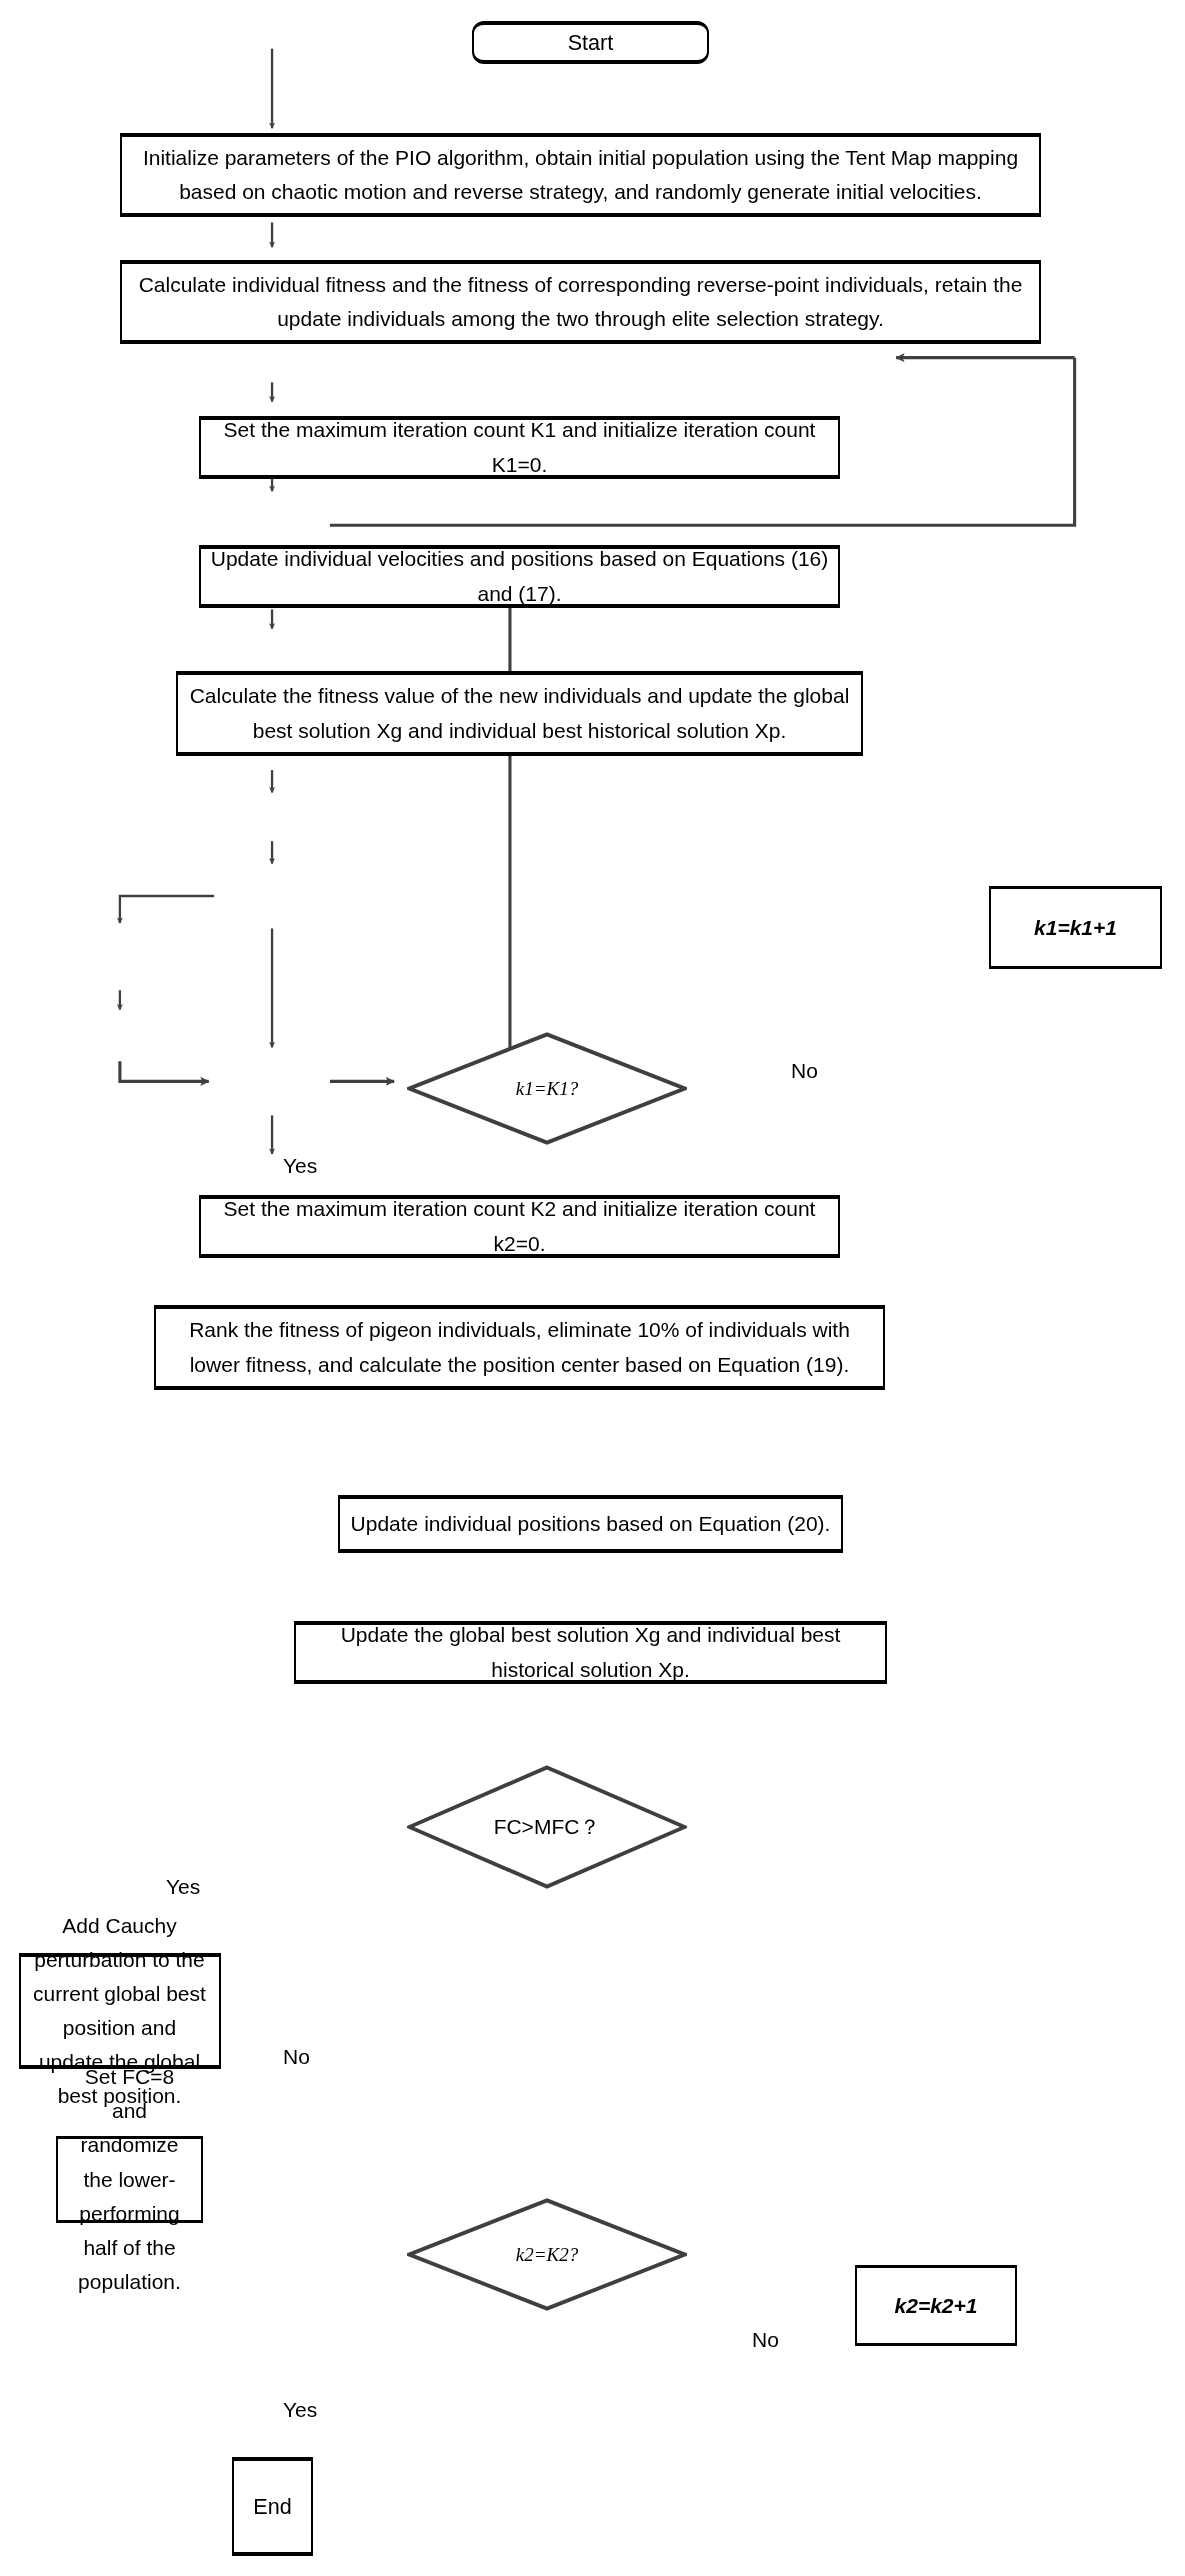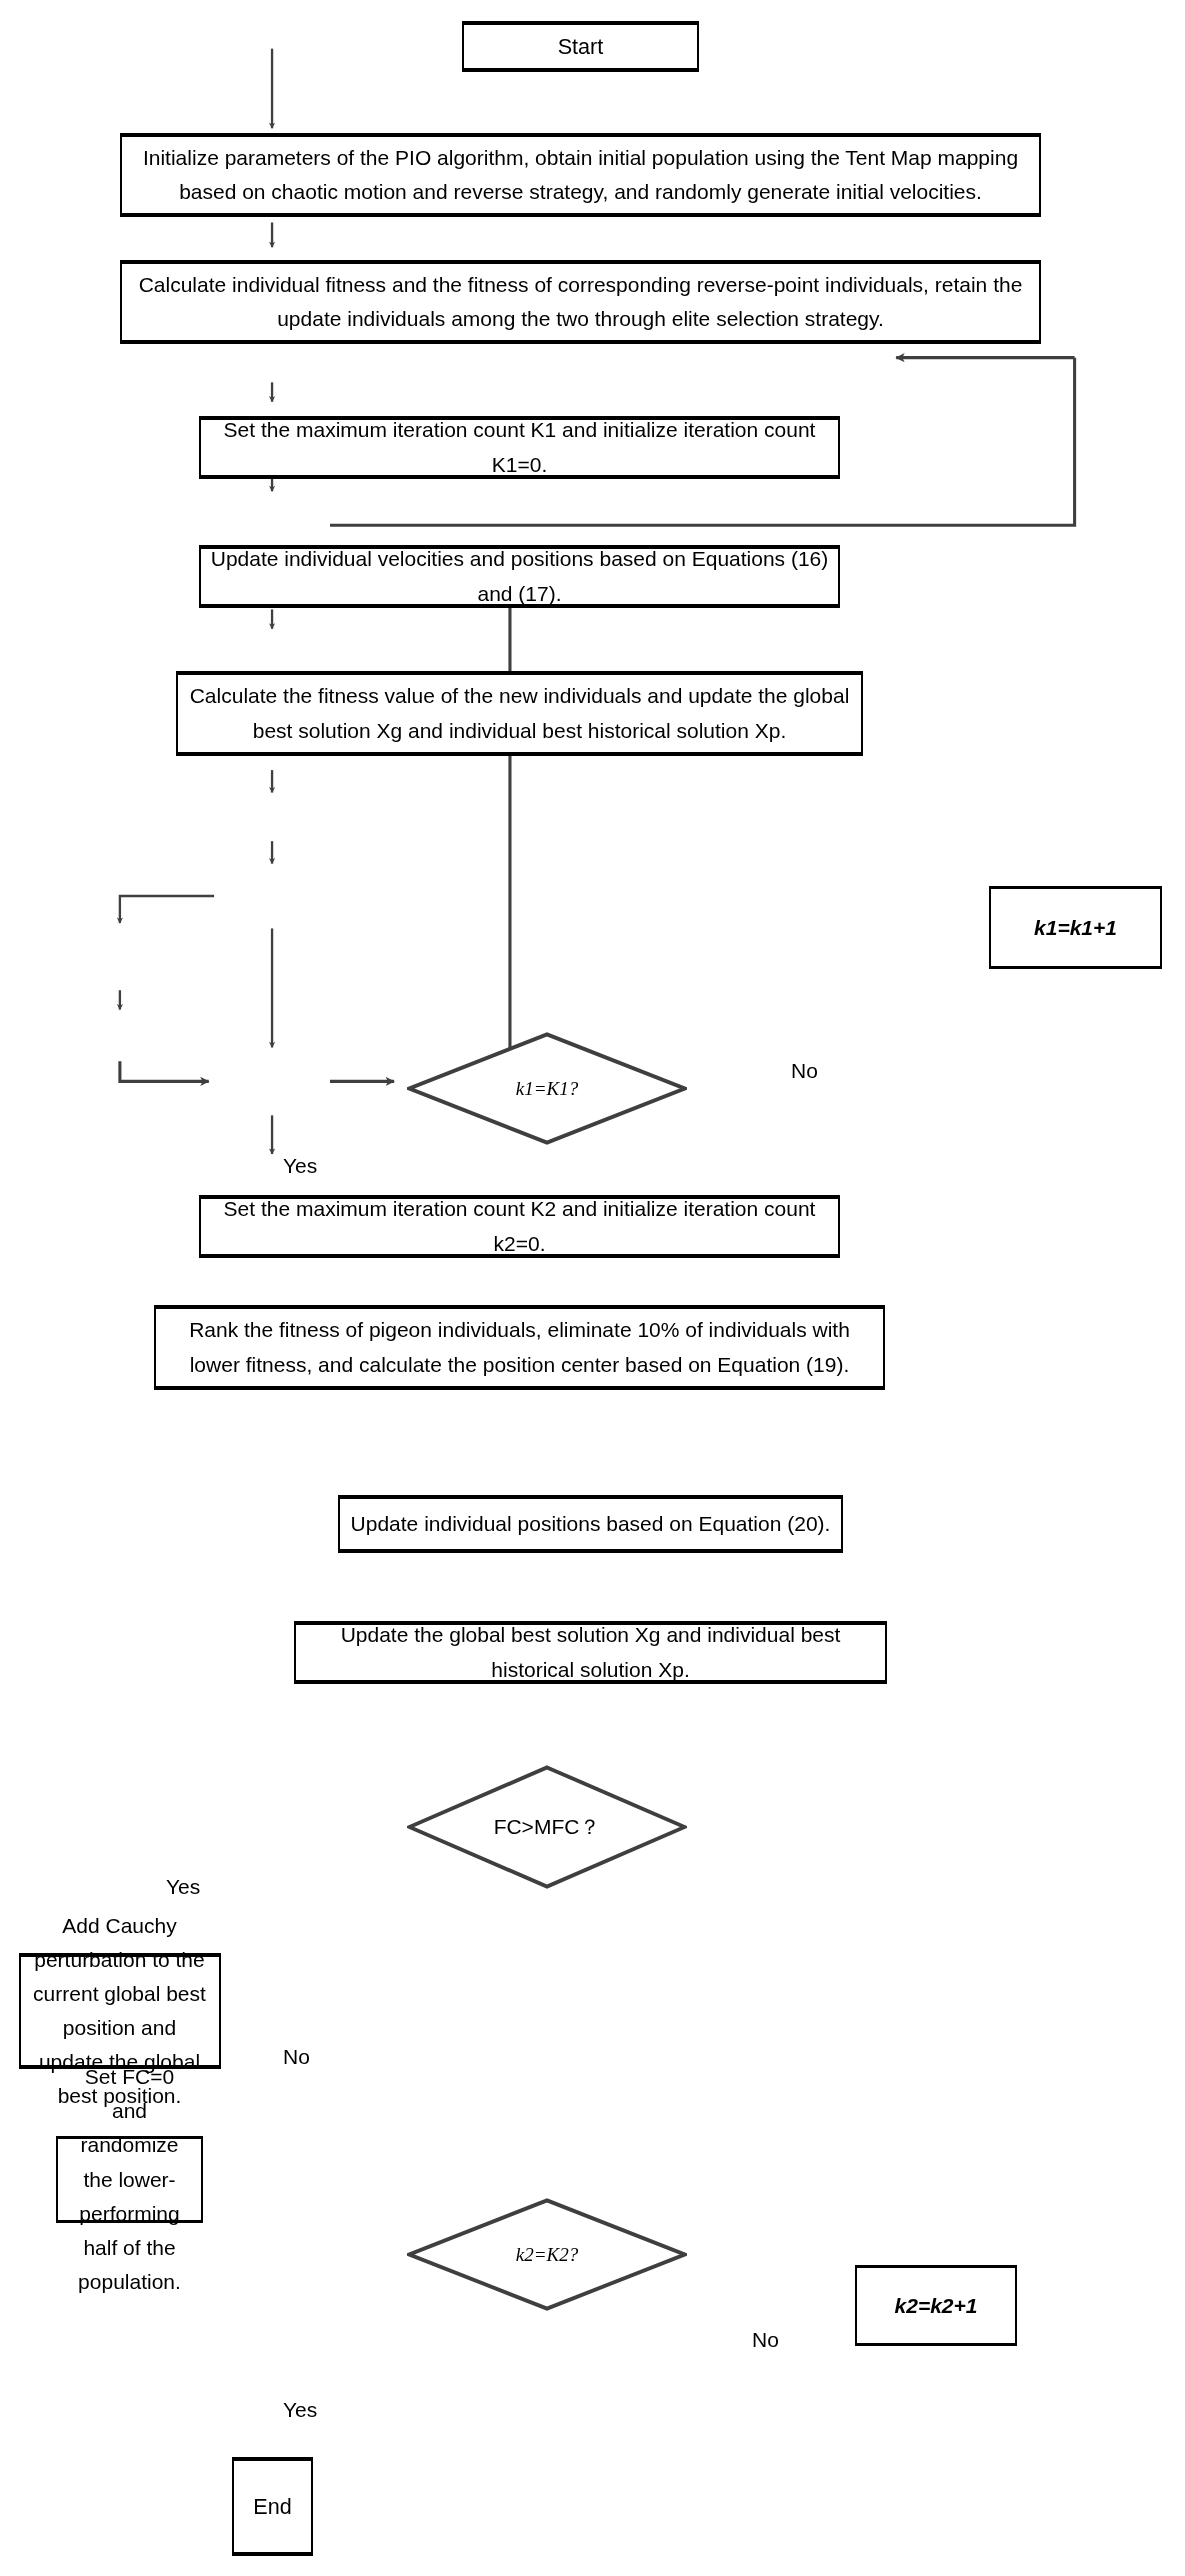--- a/index.html
+++ b/index.html
@@ -148,21 +148,21 @@
 
       <path d="M427,1400 L510,1400" stroke-width="4" marker-end="url(#arrowFat)"></path>
 
       <path d="M606,1400 L660,1400 L660,758" stroke-width="4"></path>
       <path d="M660,758 L596,758" stroke-width="4" marker-end="url(#arrowFat)"></path>
 
       <line x1="352" y1="1444" x2="352" y2="1494" marker-end="url(#arrowThin)"></line>
     </g>
   </svg>
 
-  <div class="node terminator" style="left:462px; top:21px; width:237px; height:51px;">
+  <div class="node terminator" style="left:472px; top:21px; width:237px; height:43px;border-radius:12px;">
     <span>Start</span>
   </div>
 
   <div class="node proc" style="left:120px; top:133px; width:921px; height:84px;">
     <span>Initialize parameters of the PIO algorithm, obtain initial population using the Tent Map mapping based on chaotic motion and reverse strategy, and randomly generate initial velocities.</span>
   </div>
 
   <div class="node proc" style="left:120px; top:260px; width:921px; height:84px;">
     <span>Calculate individual fitness and the fitness of corresponding reverse-point individuals, retain the update individuals among the two through elite selection strategy.</span>
   </div>
@@ -211,21 +211,21 @@
       <polygon points="181,3 359,80 181,157 3,80" fill="#ffffff" stroke="#3f3f3f" stroke-width="5"></polygon>
     </svg>
     <span class="dlabel">FC&gt;MFC？</span>
   </div>
 
   <div class="node proc" style="left:18.5px; top:1953px; width:202px; height:116px;">
     <span>Add Cauchy perturbation to the current global best position and update the global best position.</span>
   </div>
 
   <div class="node proc-thin" style="left:56px; top:2136px; width:147px; height:87px;">
-    <span>Set FC=0 and randomize the lower-performing half of the population.</span>
+    <span>Set FC=8 and randomize the lower-performing half of the population.</span>
   </div>
 
   <div class="node decision italic-serif" style="left:407px; top:2198px; width:280px; height:113px;">
     <svg viewBox="0 0 362 146" width="280" height="113" style="position:absolute; left:0; top:0;">
       <polygon points="181,3 359,73 181,143 3,73" fill="#ffffff" stroke="#3f3f3f" stroke-width="5"></polygon>
     </svg>
     <span class="dlabel">k2=K2?</span>
   </div>
 
   <div class="node counter" style="left:855px; top:2265px; width:162px; height:81px;">

